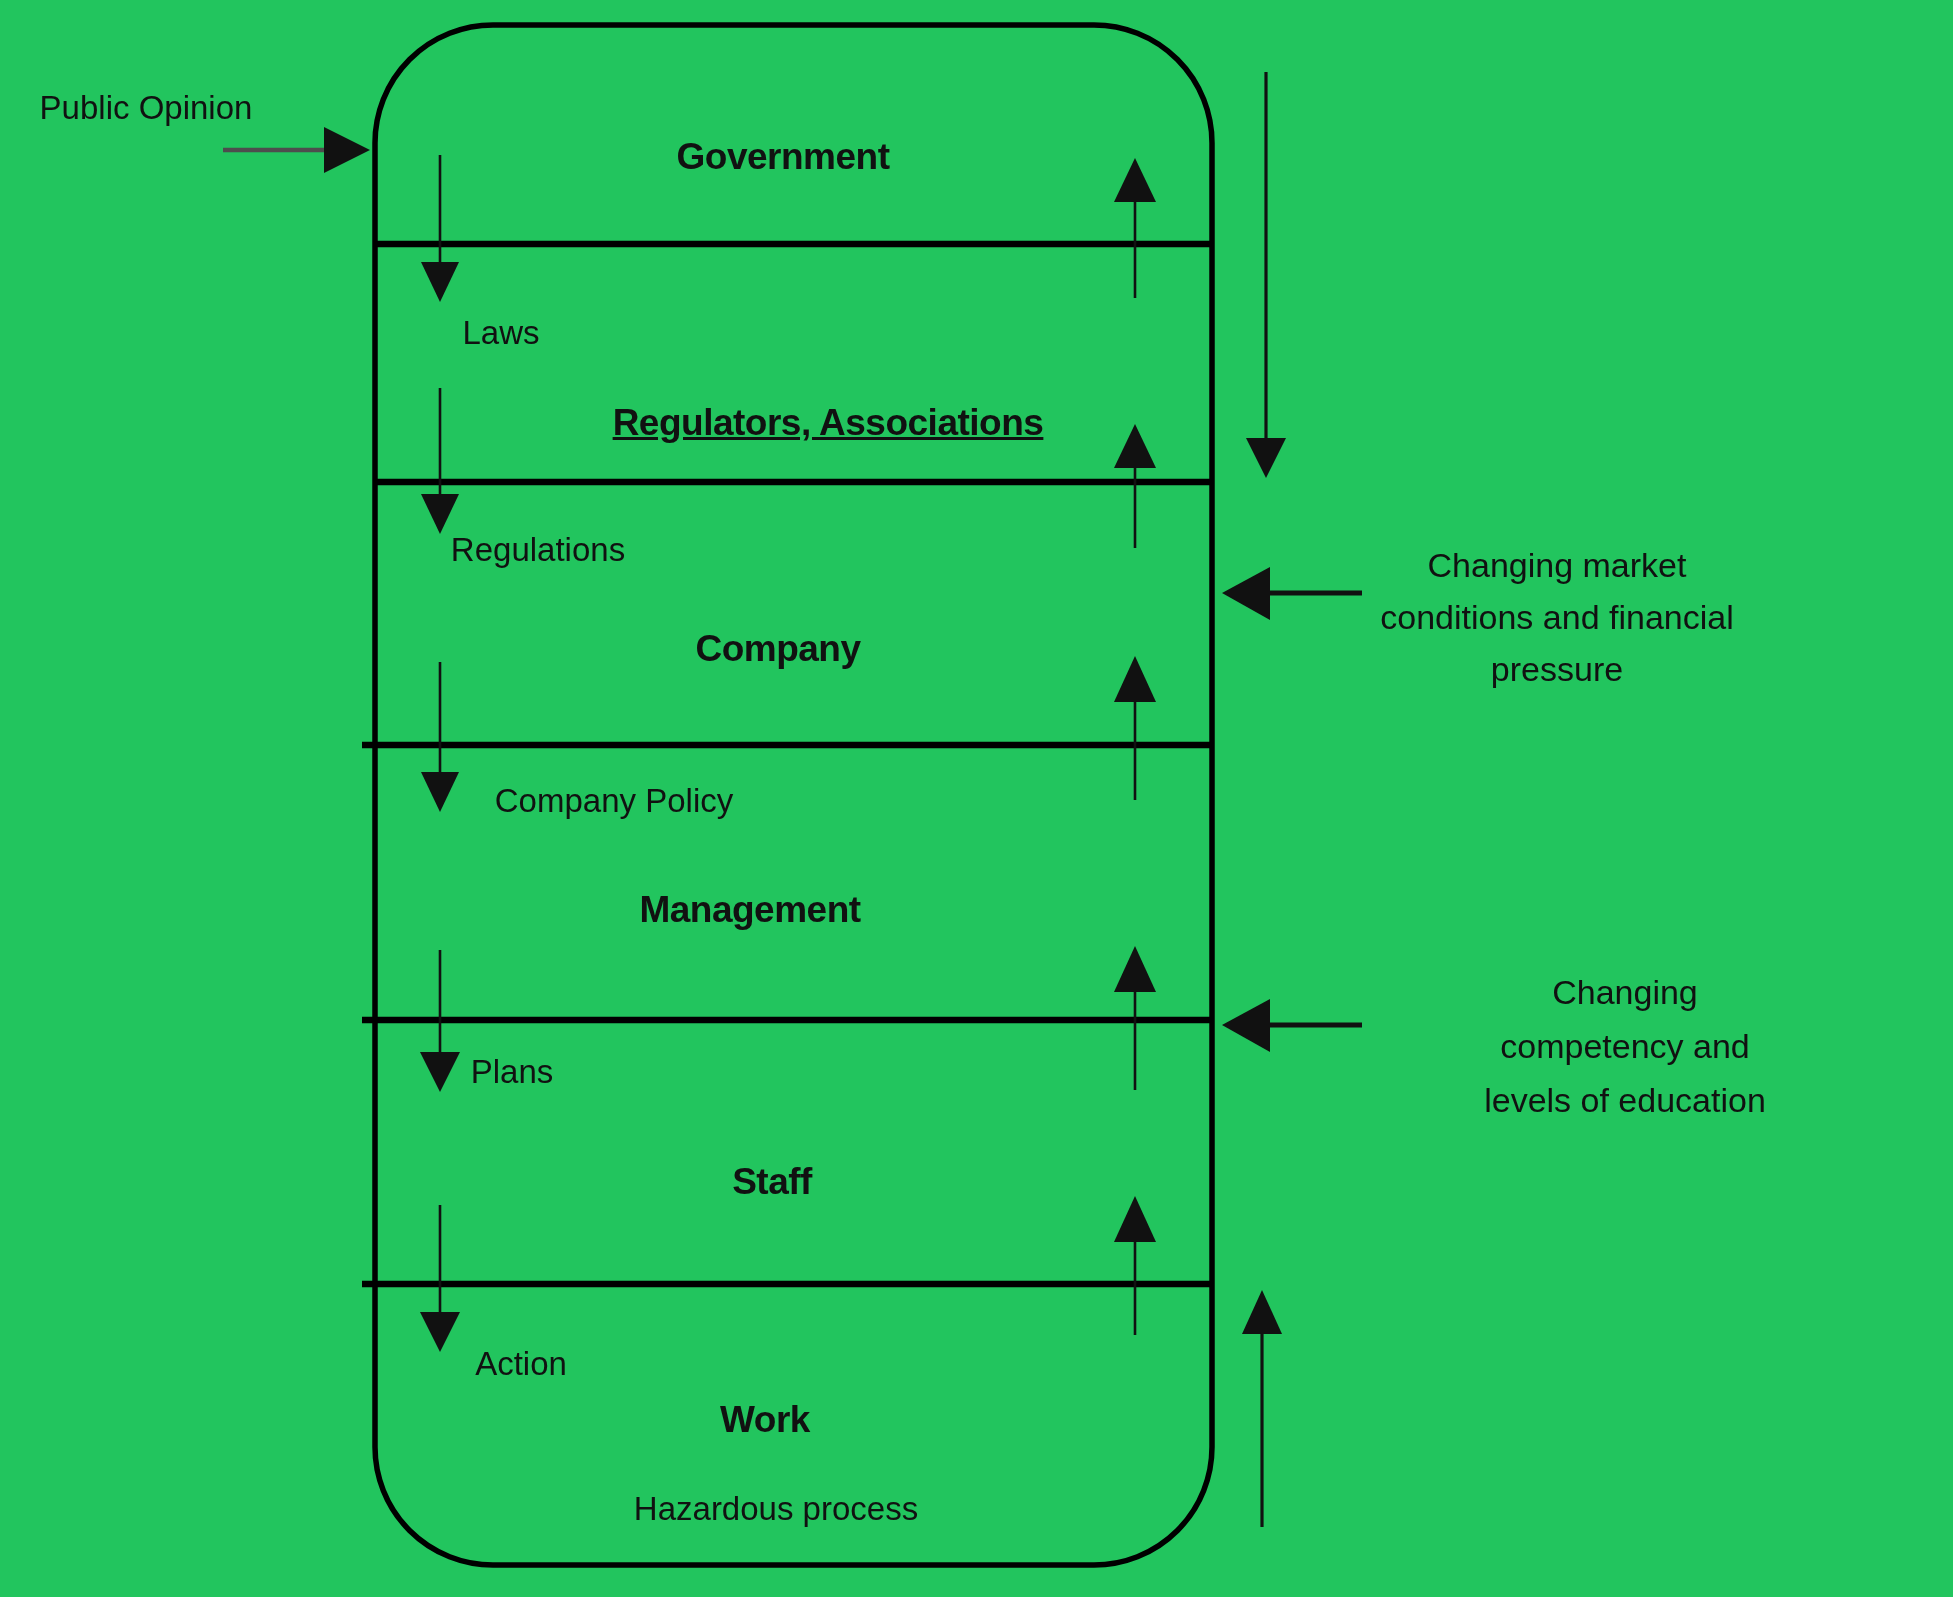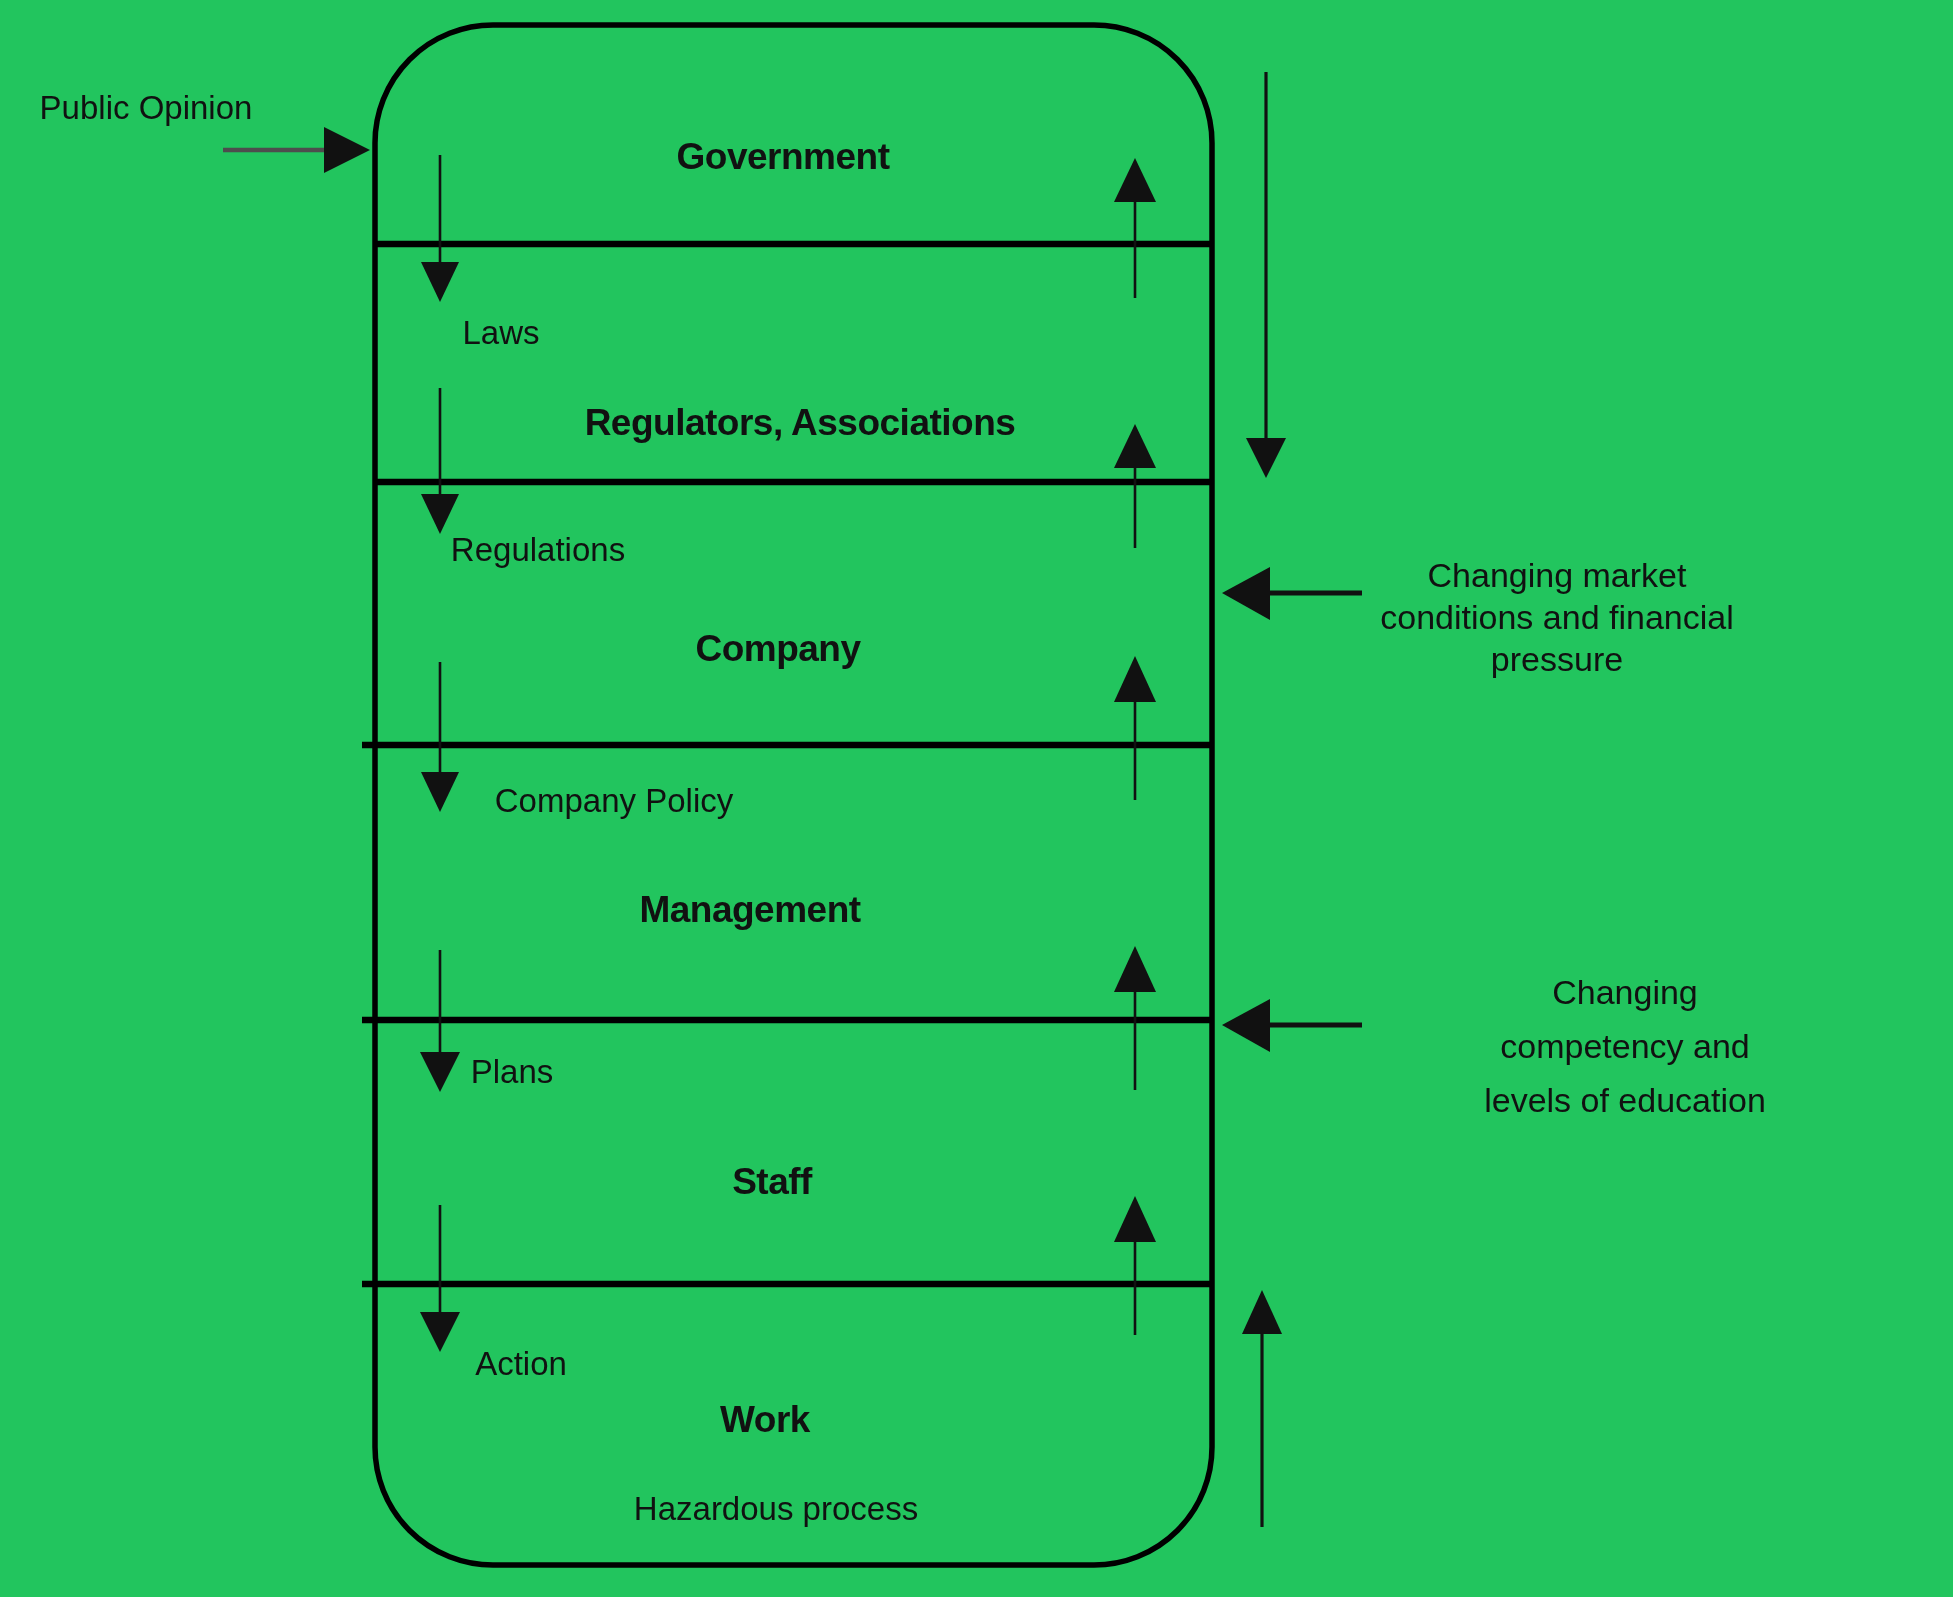--- a/index.html
+++ b/index.html
@@ -42,21 +42,21 @@
   .ann {
     position: absolute;
     transform: translate(-50%, -50%);
     font-size: 34px;
     line-height: 54px;
     text-align: center;
     white-space: pre-line;
     color: #111111;
   }
   .ann-3line {
-    line-height: 42px;
+    line-height: 52px;
   }
 </style>
 </head>
 <body>
 
 <div id="canvas">
 
   <svg id="diagram-svg" viewBox="0 0 1953 1597">
 
     <rect x="375" y="25" width="837" height="1540" rx="118" ry="118" fill="none" stroke="#000000" stroke-width="5.5"></rect>
@@ -131,21 +131,21 @@
 
     <g>
       <line x1="1262" y1="1333" x2="1262" y2="1527" stroke="#111111" stroke-width="3.2"></line>
       <polygon points="1242,1334 1282,1334 1262,1290" fill="#111111"></polygon>
     </g>
   </svg>
 
   <div class="t flowlabel" style="left:146px; top:108px;">Public Opinion</div>
 
   <div class="t title" style="left:783px; top:124px;">Government</div>
-  <div class="t title" style="left:800px; top:390px;">Regulators, Associations</div>
+  <div class="t title" style="left:828px; top:390px;text-decoration:underline;">Regulators, Associations</div>
   <div class="t title" style="left:778px; top:616px;">Company</div>
   <div class="t title" style="left:750px; top:877px;">Management</div>
   <div class="t title" style="left:772px; top:1149px;">Staff</div>
   <div class="t title" style="left:765px; top:1387px;">Work</div>
 
   <div class="t flowlabel" style="left:501px; top:333px;">Laws</div>
   <div class="t flowlabel" style="left:538px; top:550px;">Regulations</div>
   <div class="t flowlabel" style="left:614px; top:801px;">Company Policy</div>
   <div class="t flowlabel" style="left:512px; top:1072px;">Plans</div>
   <div class="t flowlabel" style="left:521px; top:1364px;">Action</div>

